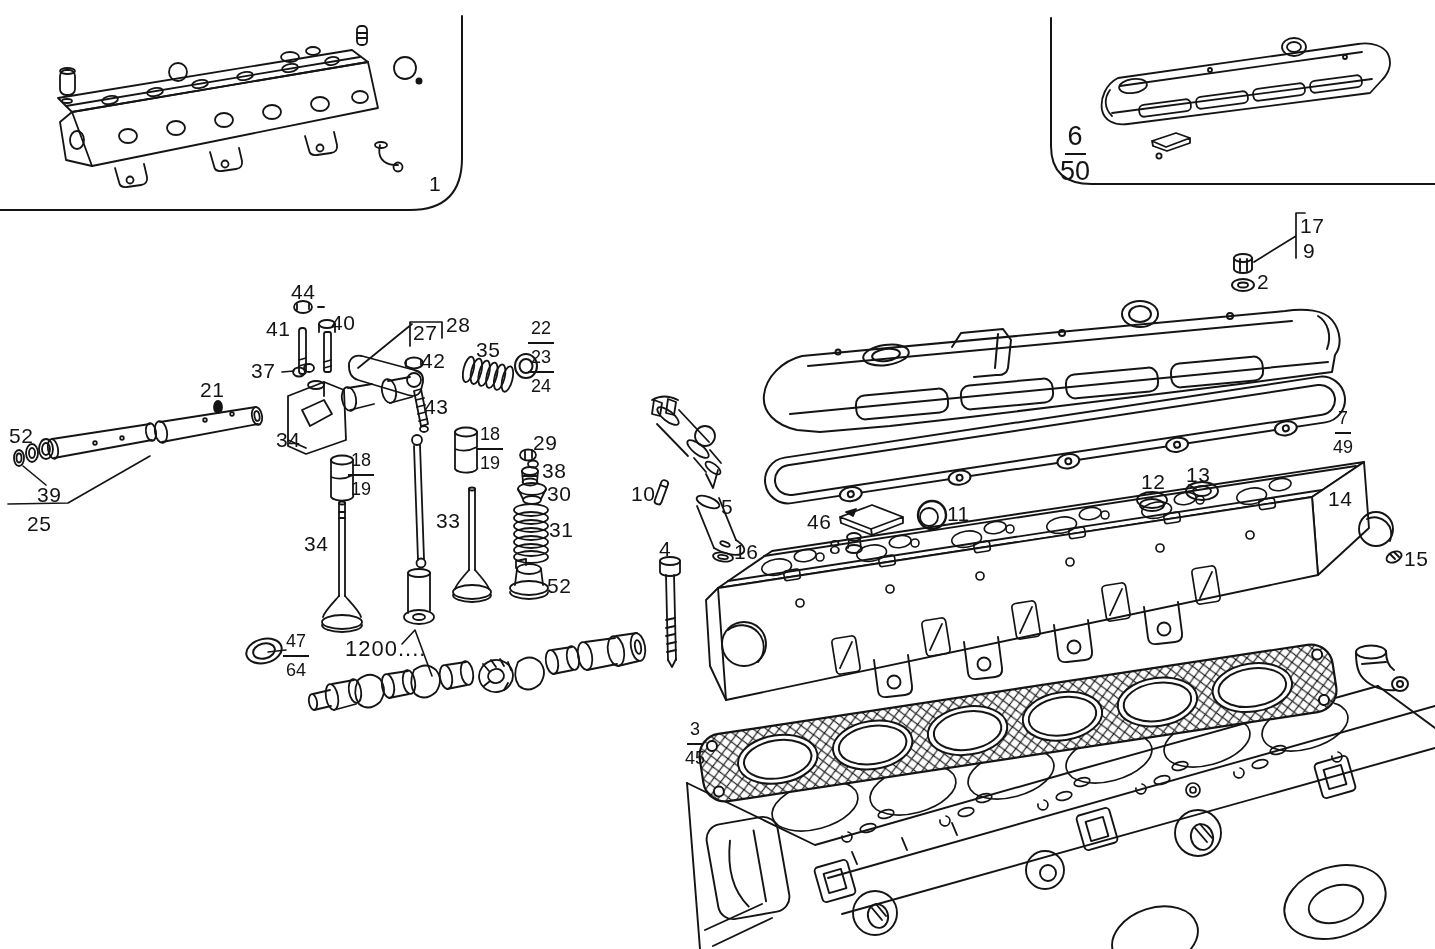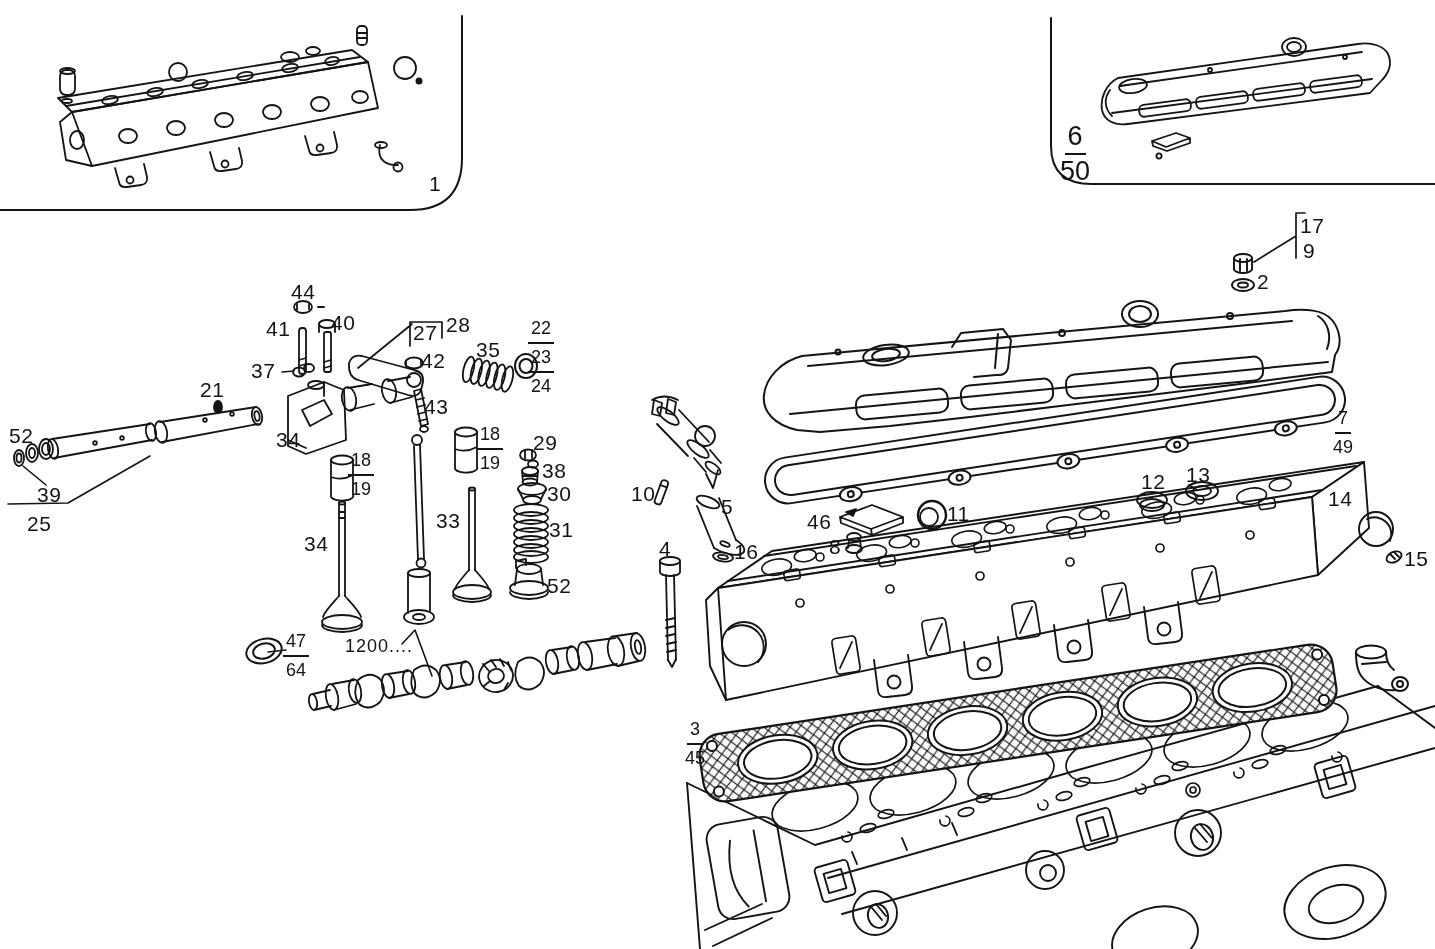--- a/index.html
+++ b/index.html
@@ -5,21 +5,21 @@
   html,body{margin:0;padding:0;background:#fff;}
   #stage{position:relative;width:1435px;height:949px;background:#fff;overflow:hidden;
          font-family:"Liberation Sans",sans-serif;color:#141414;}
   #art{position:absolute;left:0;top:0;}
   .lbl{position:absolute;font-size:21px;font-weight:500;letter-spacing:.5px;white-space:nowrap;line-height:20px;}
   .frac{position:absolute;display:flex;flex-direction:column;align-items:center;
         font-size:18px;font-weight:500;line-height:27px;}
   .frac .bar{border-bottom:2.3px solid #141414;padding:0 3px;}
   .frac .den{padding:0 3px;}
   .frac.lg{font-size:27px;line-height:33px;}
-  .note{position:absolute;font-size:18px;font-weight:500;letter-spacing:1px;}
+  .note{position:absolute;font-size:22px;font-weight:500;letter-spacing:1px;}
 </style>
 </head>
 <body>
 
 <div id="stage">
 
 <svg id="art" width="1435" height="949" viewBox="0 0 1435 949" stroke="#141414" fill="none" stroke-width="2" stroke-linecap="round" stroke-linejoin="round">
   <defs>
     <pattern id="hx" width="11" height="11" patternUnits="userSpaceOnUse">
       <path d="M0,11 L11,0 M0,0 L11,11" stroke="#141414" stroke-width="1.2"></path>

